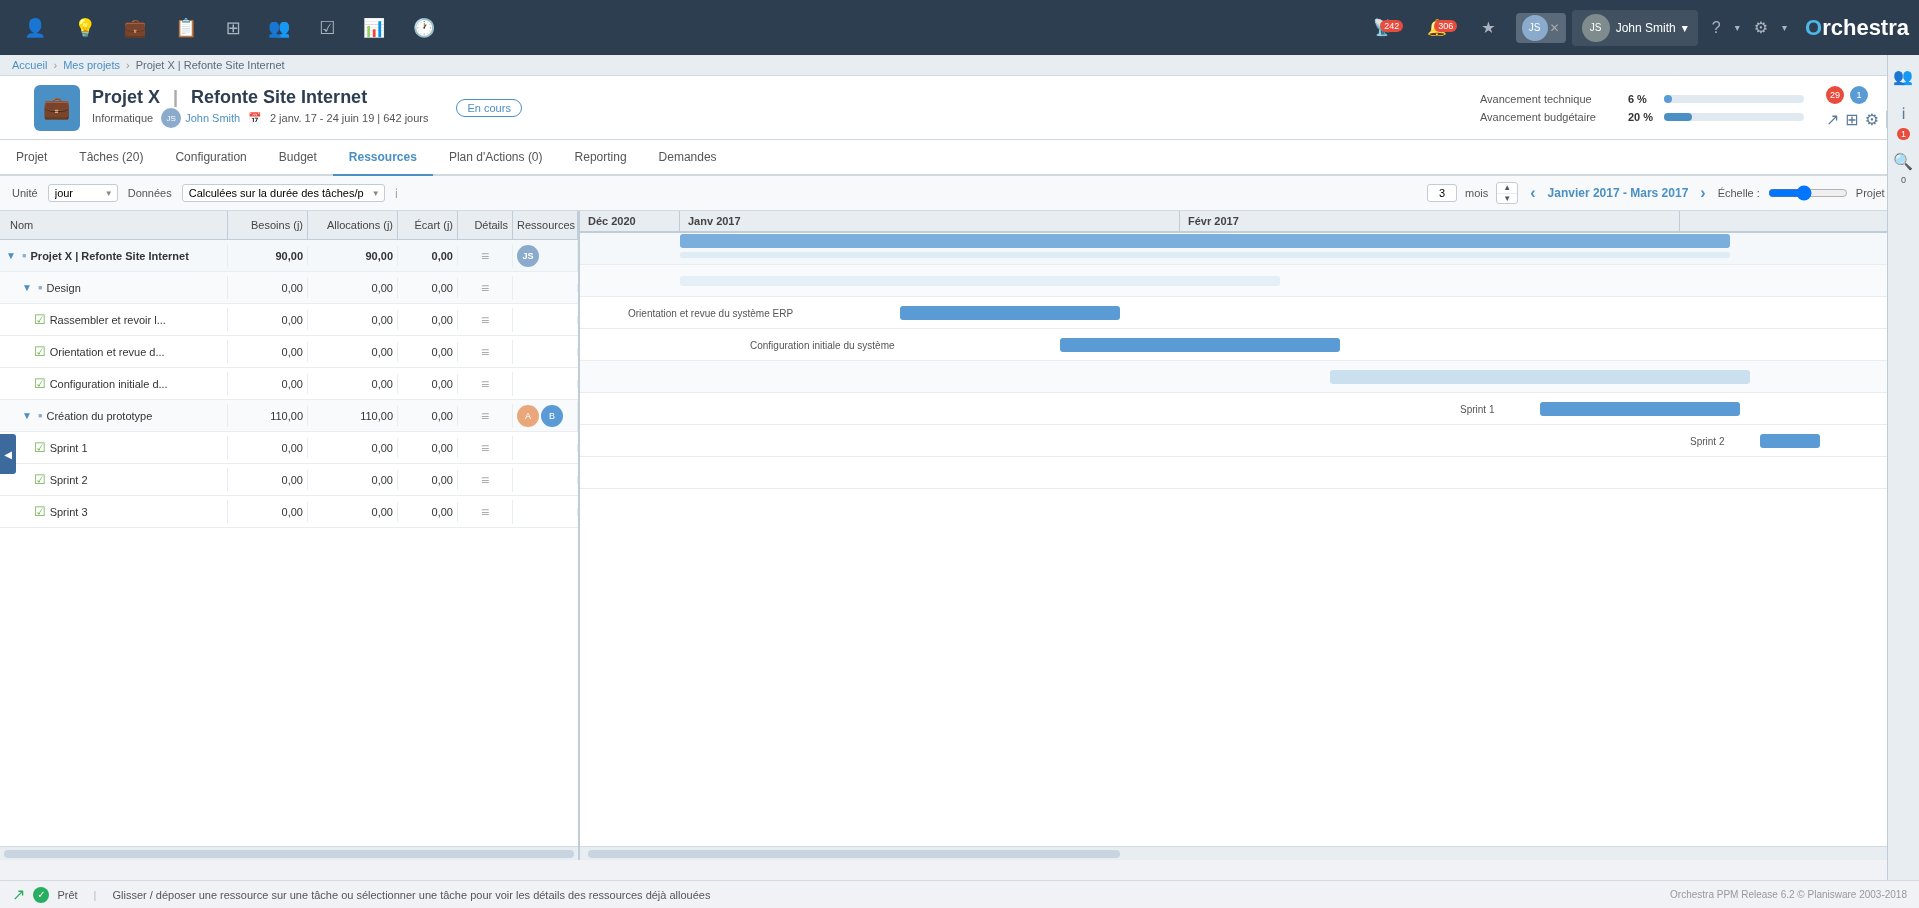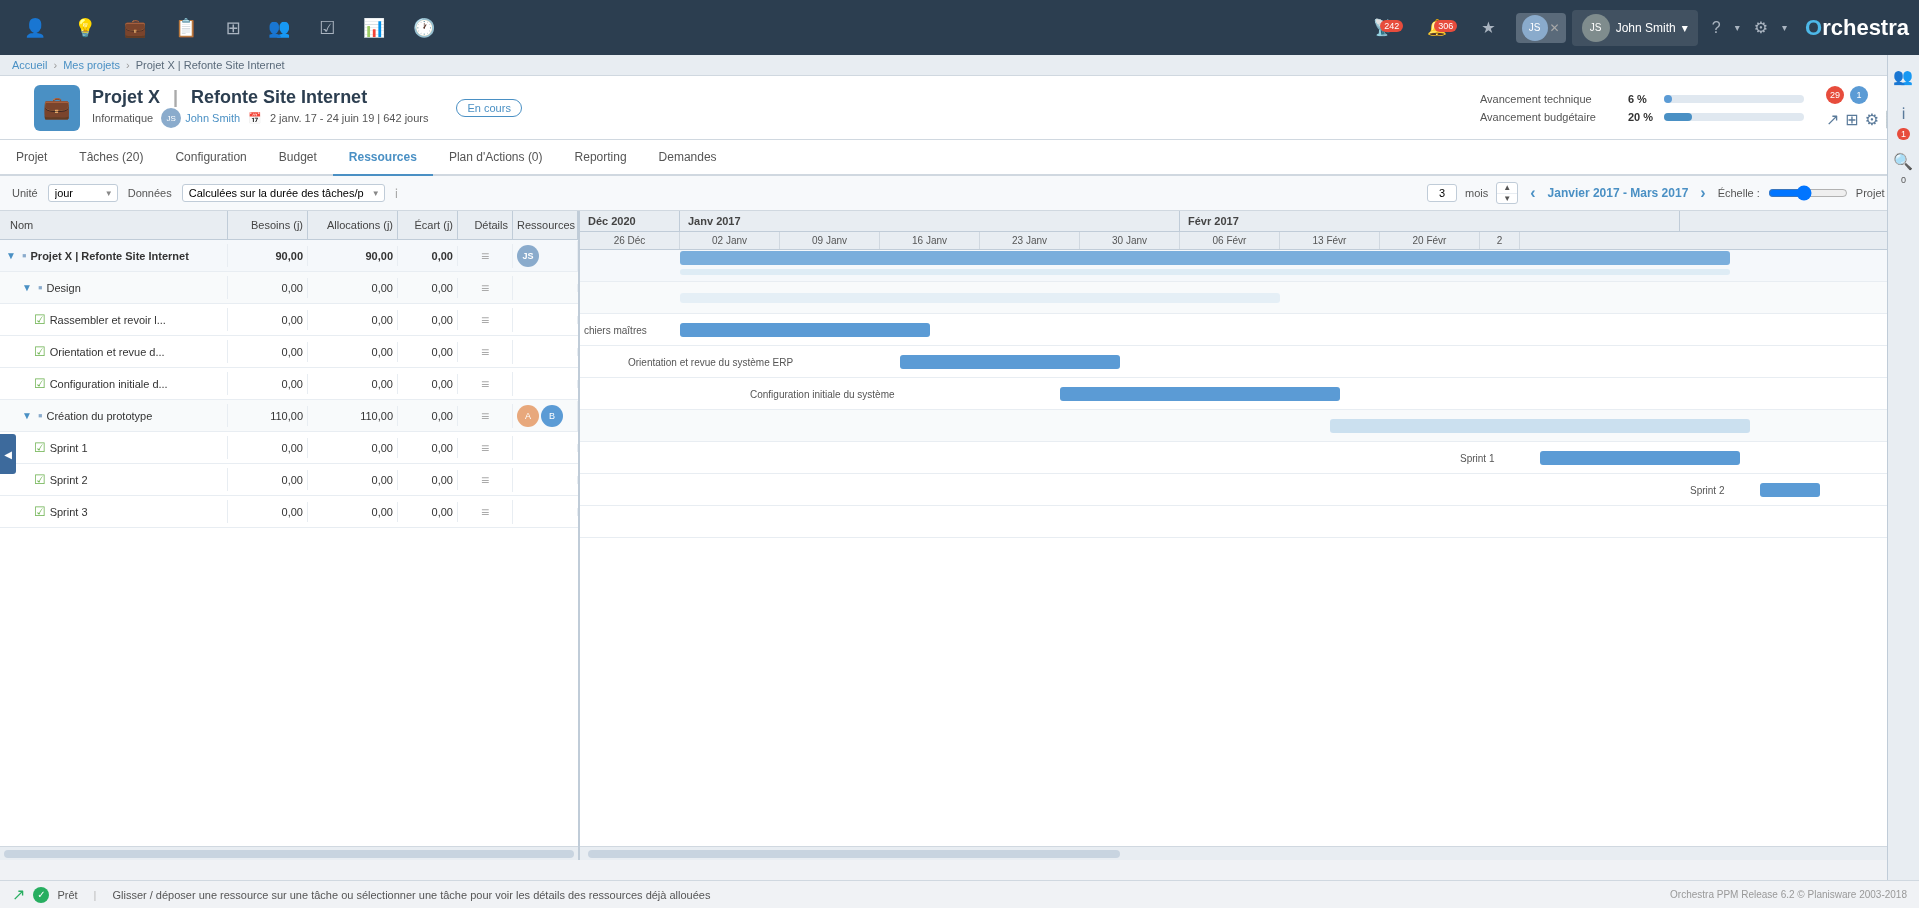--- a/index.html
+++ b/index.html
@@ -679,49 +679,33 @@
     </div>
   </div>
 
   <div class="right-panel">
     <div class="gantt-header">
       <div class="gantt-months">
         <div class="gantt-month" style="width:100px;">Déc 2020</div>
         <div class="gantt-month" style="width:500px;">Janv 2017</div>
         <div class="gantt-month" style="width:500px;">Févr 2017</div>
       </div>
-      <div class="gantt-weeks">
-        <div class="gantt-week" style="min-width:100px;">26 Déc</div>
-        <div class="gantt-week">02 Janv</div>
-        <div class="gantt-week">09 Janv</div>
-        <div class="gantt-week">16 Janv</div>
-        <div class="gantt-week">23 Janv</div>
-        <div class="gantt-week">30 Janv</div>
-        <div class="gantt-week">06 Févr</div>
-        <div class="gantt-week">13 Févr</div>
-        <div class="gantt-week">20 Févr</div>
-        <div class="gantt-week" style="min-width:40px;">2</div>
-      </div>
     </div>
     <div class="gantt-body" style="overflow-x:auto;">
       <div style="min-width:1200px; position:relative;">
 
         <div class="gantt-row group" style="min-height:32px;">
           <div class="gantt-bar" style="left:100px;width:1050px;background:#5b9bd5;opacity:0.8;top:8px;height:14px;"></div>
           <div class="gantt-bar" style="left:100px;width:1050px;background:#c8dff0;opacity:0.5;top:22px;height:6px;"></div>
         </div>
 
         <div class="gantt-row sub-group" style="min-height:32px;">
           <div class="gantt-bar" style="left:100px;width:600px;background:#c8dff0;opacity:0.4;height:10px;"></div>
         </div>
 
-        <div class="gantt-row" style="min-height:32px;">
-          <span style="position:absolute;left:4px;font-size:10px;color:#555;top:50%;transform:translateY(-50%);white-space:nowrap;">chiers maîtres</span>
-          <div class="gantt-bar" style="left:100px;width:250px;background:#5b9bd5;height:14px;"></div>
-        </div>
 
         <div class="gantt-row" style="min-height:32px;">
           <span style="position:absolute;left:48px;font-size:10px;color:#555;top:50%;transform:translateY(-50%);white-space:nowrap;">Orientation et revue du système ERP</span>
           <div class="gantt-bar" style="left:320px;width:220px;background:#5b9bd5;height:14px;"></div>
         </div>
 
         <div class="gantt-row" style="min-height:32px;">
           <span style="position:absolute;left:170px;font-size:10px;color:#555;top:50%;transform:translateY(-50%);white-space:nowrap;">Configuration initiale du système</span>
           <div class="gantt-bar" style="left:480px;width:280px;background:#5b9bd5;height:14px;"></div>
         </div>

